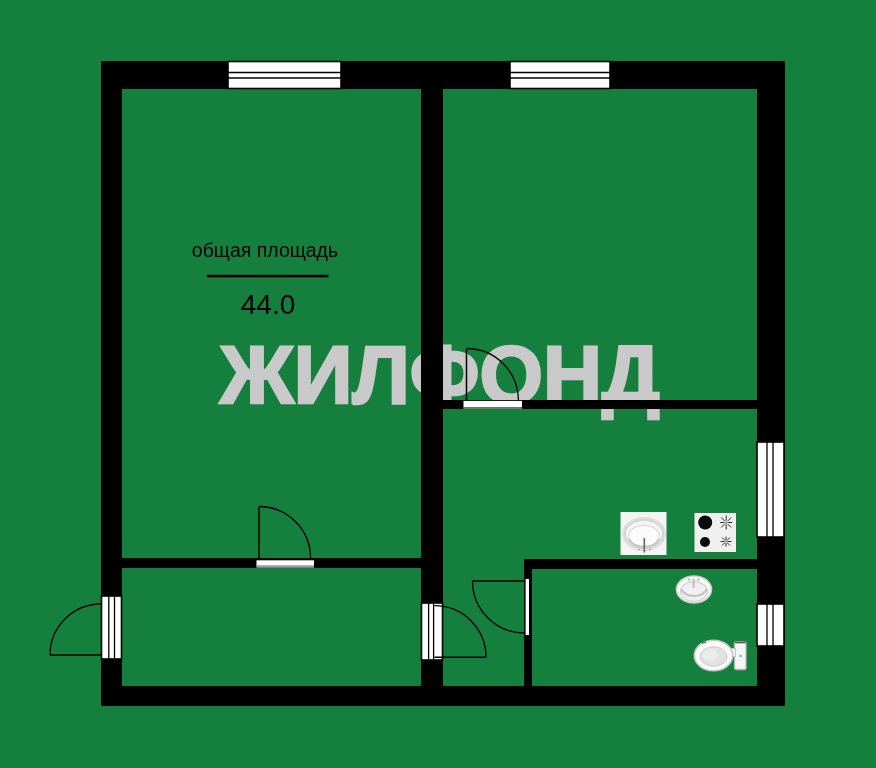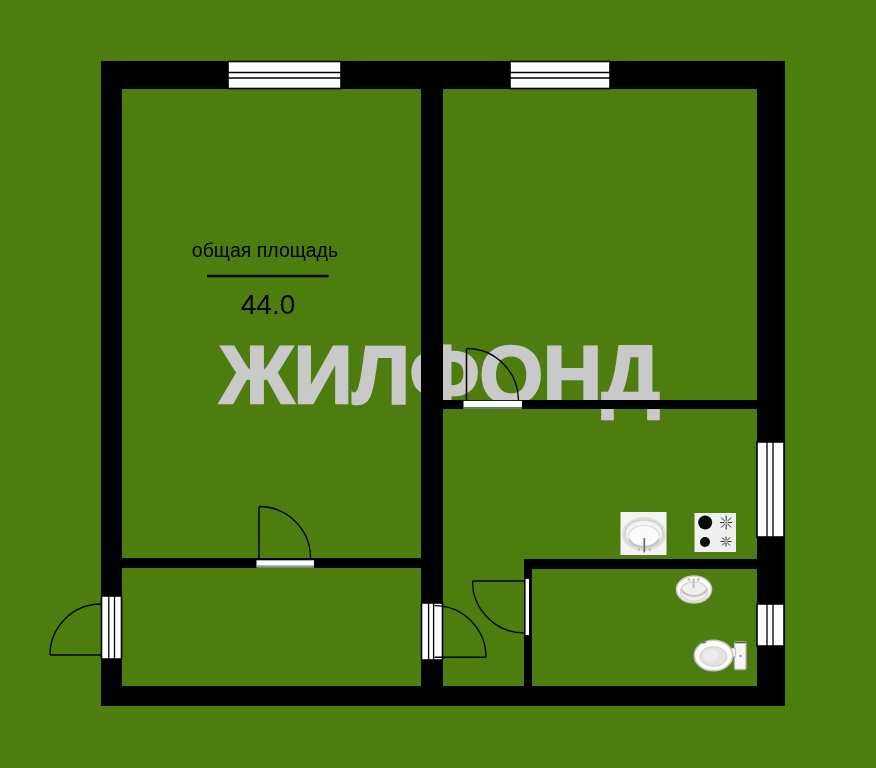--- a/index.html
+++ b/index.html
@@ -1,16 +1,16 @@
 <!DOCTYPE html>
 <html><head>
 <meta charset="utf-8">
 <style>
   html,body{margin:0;padding:0;background:#fff;}
-  #page{position:relative;width:876px;height:768px;background:#4d7c0f;overflow:hidden;
+  #page{position:relative;width:876px;height:768px;background:#15803d;overflow:hidden;
         font-family:"Liberation Sans", sans-serif;}
   svg{position:absolute;left:0;top:0;}
 </style>
 </head>
 <body>
 <div id="page">
 <svg width="876" height="768" viewBox="0 0 876 768">
 
   <defs>
         <filter id="wmblur" x="-10%" y="-10%" width="120%" height="120%">

